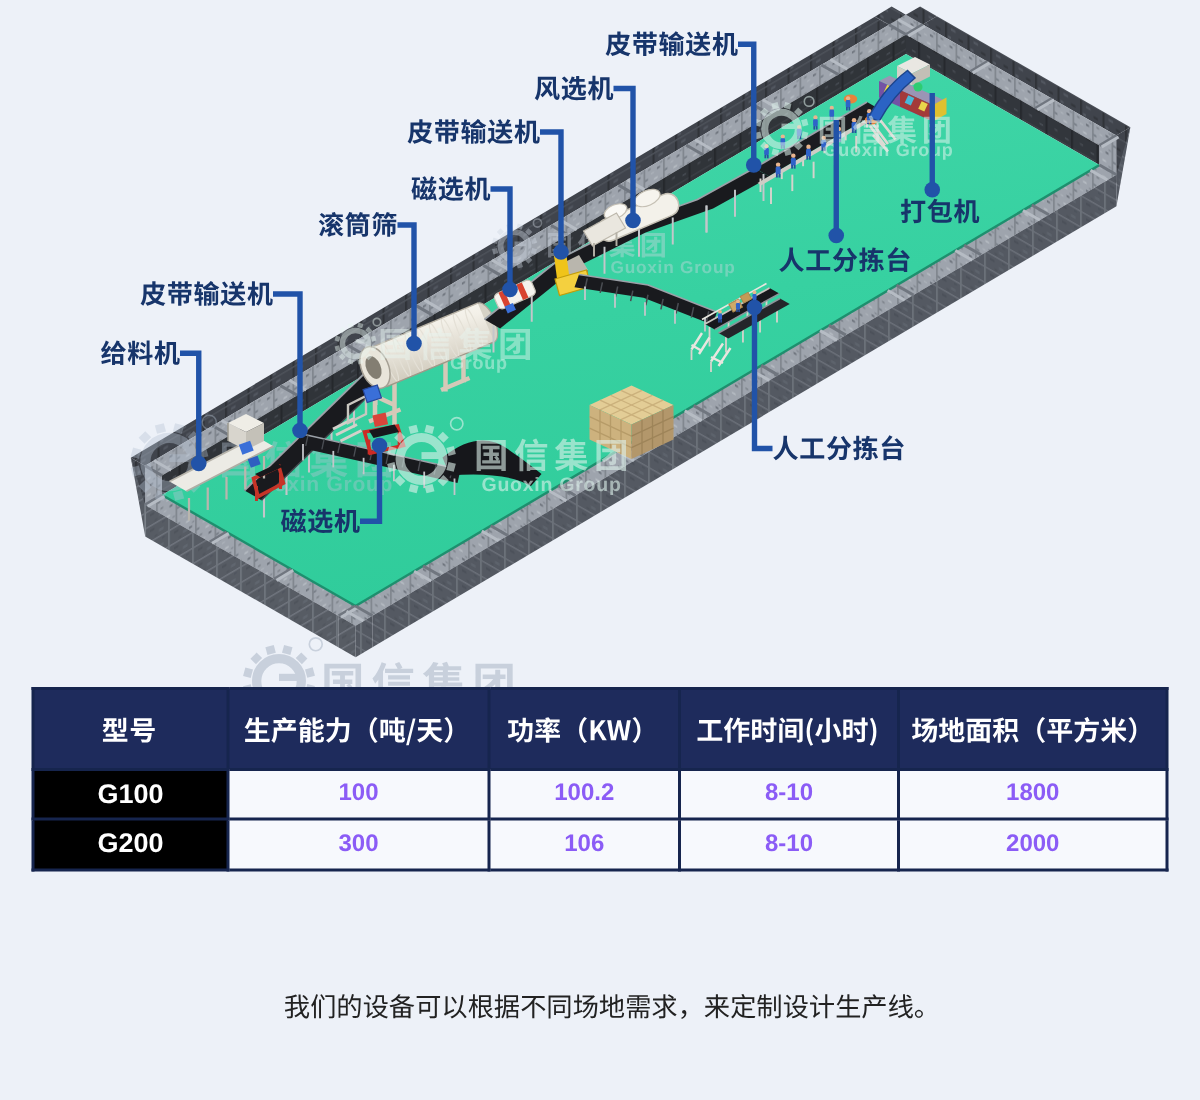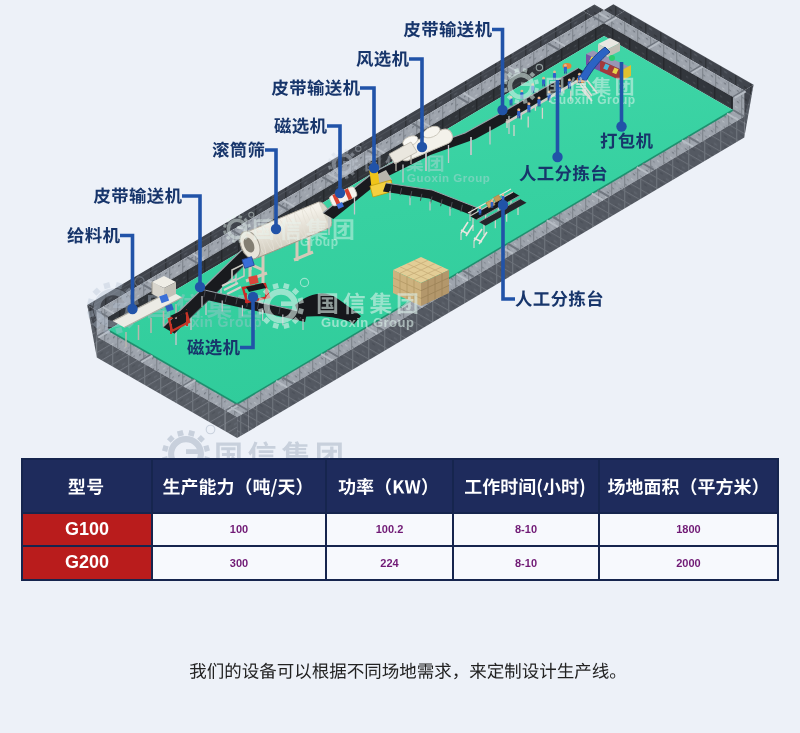--- a/index.html
+++ b/index.html
@@ -1,23 +1,23 @@
 <!DOCTYPE html>
 <html><head><meta charset="utf-8">
 <style>
 html,body{margin:0;padding:0;width:800px;height:733px;overflow:hidden;background:#edf1f8;font-family:"Liberation Sans",sans-serif;}
 .stage{position:absolute;left:0;top:0;width:800px;height:733px;}
 svg{position:absolute;left:0;top:0;}
 .tbl{position:absolute;left:21px;top:458px;width:758px;}
 table{border-collapse:collapse;width:758px;table-layout:fixed;}
-td{border:2.6px solid #16254e;text-align:center;vertical-align:middle;background:#f7f9fd;color:#701a75;font-weight:bold;font-size:11px;padding:0;}
+td{border:2.6px solid #16254e;text-align:center;vertical-align:middle;background:#f7f9fd;color:#8b5cf6;font-weight:bold;font-size:16px;padding:0;}
 tr{height:33.5px;}
 tr.hd{height:53.5px;}
 tr.hd td{background:#1e2b5c;color:#fff;font-size:18px;}
-td.c1{background:#b91c1c;color:#fff;font-size:18px;}
+td.c1{background:#000000;color:#fff;font-size:18px;}
 
 </style></head>
 <body>
 <div class="stage">
 <svg width="800" height="733" viewBox="0 0 800 733">
 
 <defs>
 <linearGradient id="floorg" x1="0" y1="0" x2="0.25" y2="1">
  <stop offset="0" stop-color="#44d8aa"></stop>
           <stop offset="0.55" stop-color="#37d1a1"></stop>
@@ -805,21 +805,21 @@
 <tr>
             <td class="c1">G100</td>
             <td>100</td>
             <td>100.2</td>
             <td>8-10</td>
             <td>1800</td>
           </tr>
 <tr>
             <td class="c1">G200</td>
             <td>300</td>
-            <td>224</td>
+            <td>106</td>
             <td>8-10</td>
             <td>2000</td>
           </tr>
 </tbody>
       </table>
 </div>
 
 <svg width="800" height="733" viewBox="0 0 800 733" style="z-index:5;pointer-events:none;">
 <g fill="#fff">
         <use href="#g700_578B" transform="translate(67.8 493.5) scale(0.01800 -0.01800)"></use>

